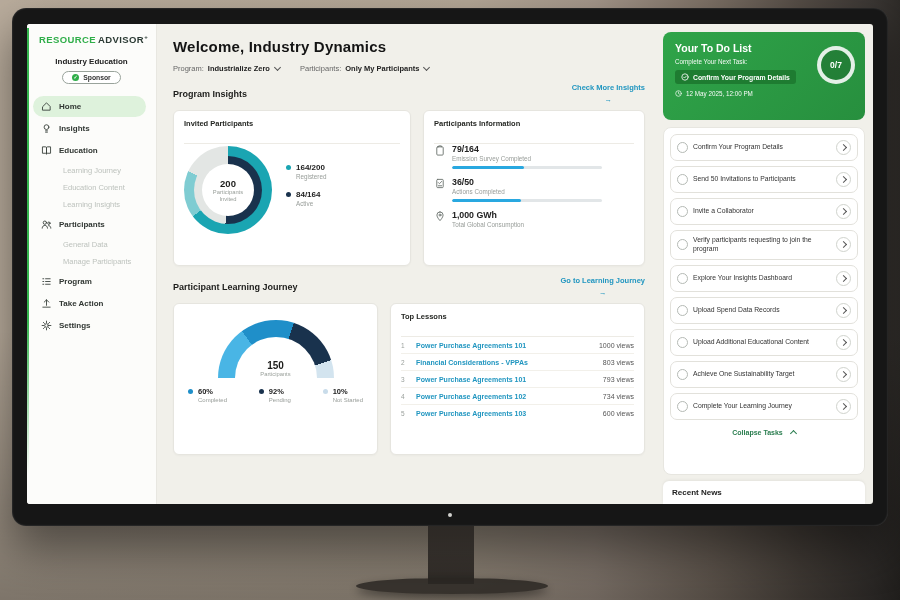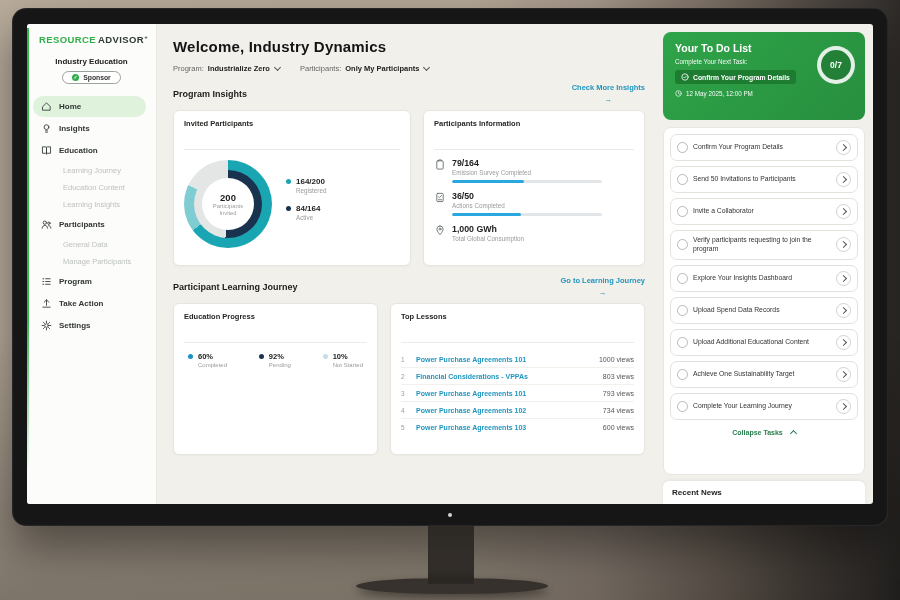--- a/index.html
+++ b/index.html
@@ -51,21 +51,21 @@
   .chev{display:inline-block;width:4px;height:4px;border-right:1.2px solid #555;border-bottom:1.2px solid #555;}
   .chev.down{transform:rotate(45deg);margin-left:5px;margin-bottom:2px;}
   .chev.right{transform:rotate(-45deg);margin-left:0;}
   .chev.up{transform:rotate(225deg);margin-left:4px;margin-top:2px;border-color:#2a7d4f;}
   .sec-row{display:flex;justify-content:space-between;align-items:center;margin:10px 0 6px;}
   .sec-title{font-size:9px;font-weight:bold;color:#1d1d1b;}
   .sec-link{font-size:7.5px;font-weight:bold;color:#2196c0;display:flex;gap:3px;align-items:center;cursor:pointer;flex-direction:column;}
   .cards{display:flex;gap:12px;}
   .card{background:#fff;border:1px solid #e6e5df;border-radius:6px;padding:8px 10px;box-sizing:border-box;
     box-shadow:0 1px 2px rgba(0,0,0,.03);}
-  .card-title{font-size:7.5px;font-weight:bold;color:#252723;border-bottom:1px solid #edebe5;padding-bottom:21px;margin-bottom:8px;}
+  .card-title{font-size:7.5px;font-weight:bold;color:#252723;border-bottom:1px solid #edebe5;padding-bottom:15px;}
   .c-invited{width:238px;height:156px;}
   .c-pinfo{flex:1;height:156px;}
   .c-edu{width:205px;height:152px;}
   .c-lessons{flex:1;height:152px;}
   
   .invited-body{display:flex;align-items:center;gap:14px;padding-top:2px;}
   .donut{width:88px;height:88px;border-radius:50%;position:relative;}
   .donut2{position:absolute;inset:10px;border-radius:50%;}
   .hole{position:absolute;inset:8px;border-radius:50%;background:#fff;display:flex;flex-direction:column;
     align-items:center;justify-content:center;text-align:center;}
@@ -320,21 +320,27 @@
       <div class="sec-row">
         <div class="sec-title">Participant Learning Journey</div>
         <div class="sec-link">
           <span>Go to Learning Journey</span>
             <span>→</span>
         </div>
       </div>
 
       <div class="cards">
         <section class="card c-edu">
-          <div class="card-title">Education Progress</div>
+          <div class="gauge-wrap">
+            <div class="gauge" style="background: conic-gradient(from 270deg, rgb(73, 181, 229) 0deg, rgb(73, 181, 229) 54deg, rgb(31, 143, 201) 54deg, rgb(31, 143, 201) 108deg, rgb(25, 50, 77) 108deg, rgb(25, 50, 77) 162deg, rgb(211, 228, 239) 162deg, rgb(211, 228, 239) 180deg, transparent 180deg, transparent 360deg);"></div>
+            <div class="gcenter">
+              <div class="hv">150</div>
+              <div class="hl">Participants</div>
+            </div>
+          </div>
           <div class="glegend">
             <div class="gitem">
                 <span class="dot" style="background:#1f8fc9"></span>
               <div>
                   <div class="lv">60%</div>
                   <div class="ll">Completed</div>
                 </div>
               </div>
             <div class="gitem">
                 <span class="dot" style="background:#19324d"></span>

